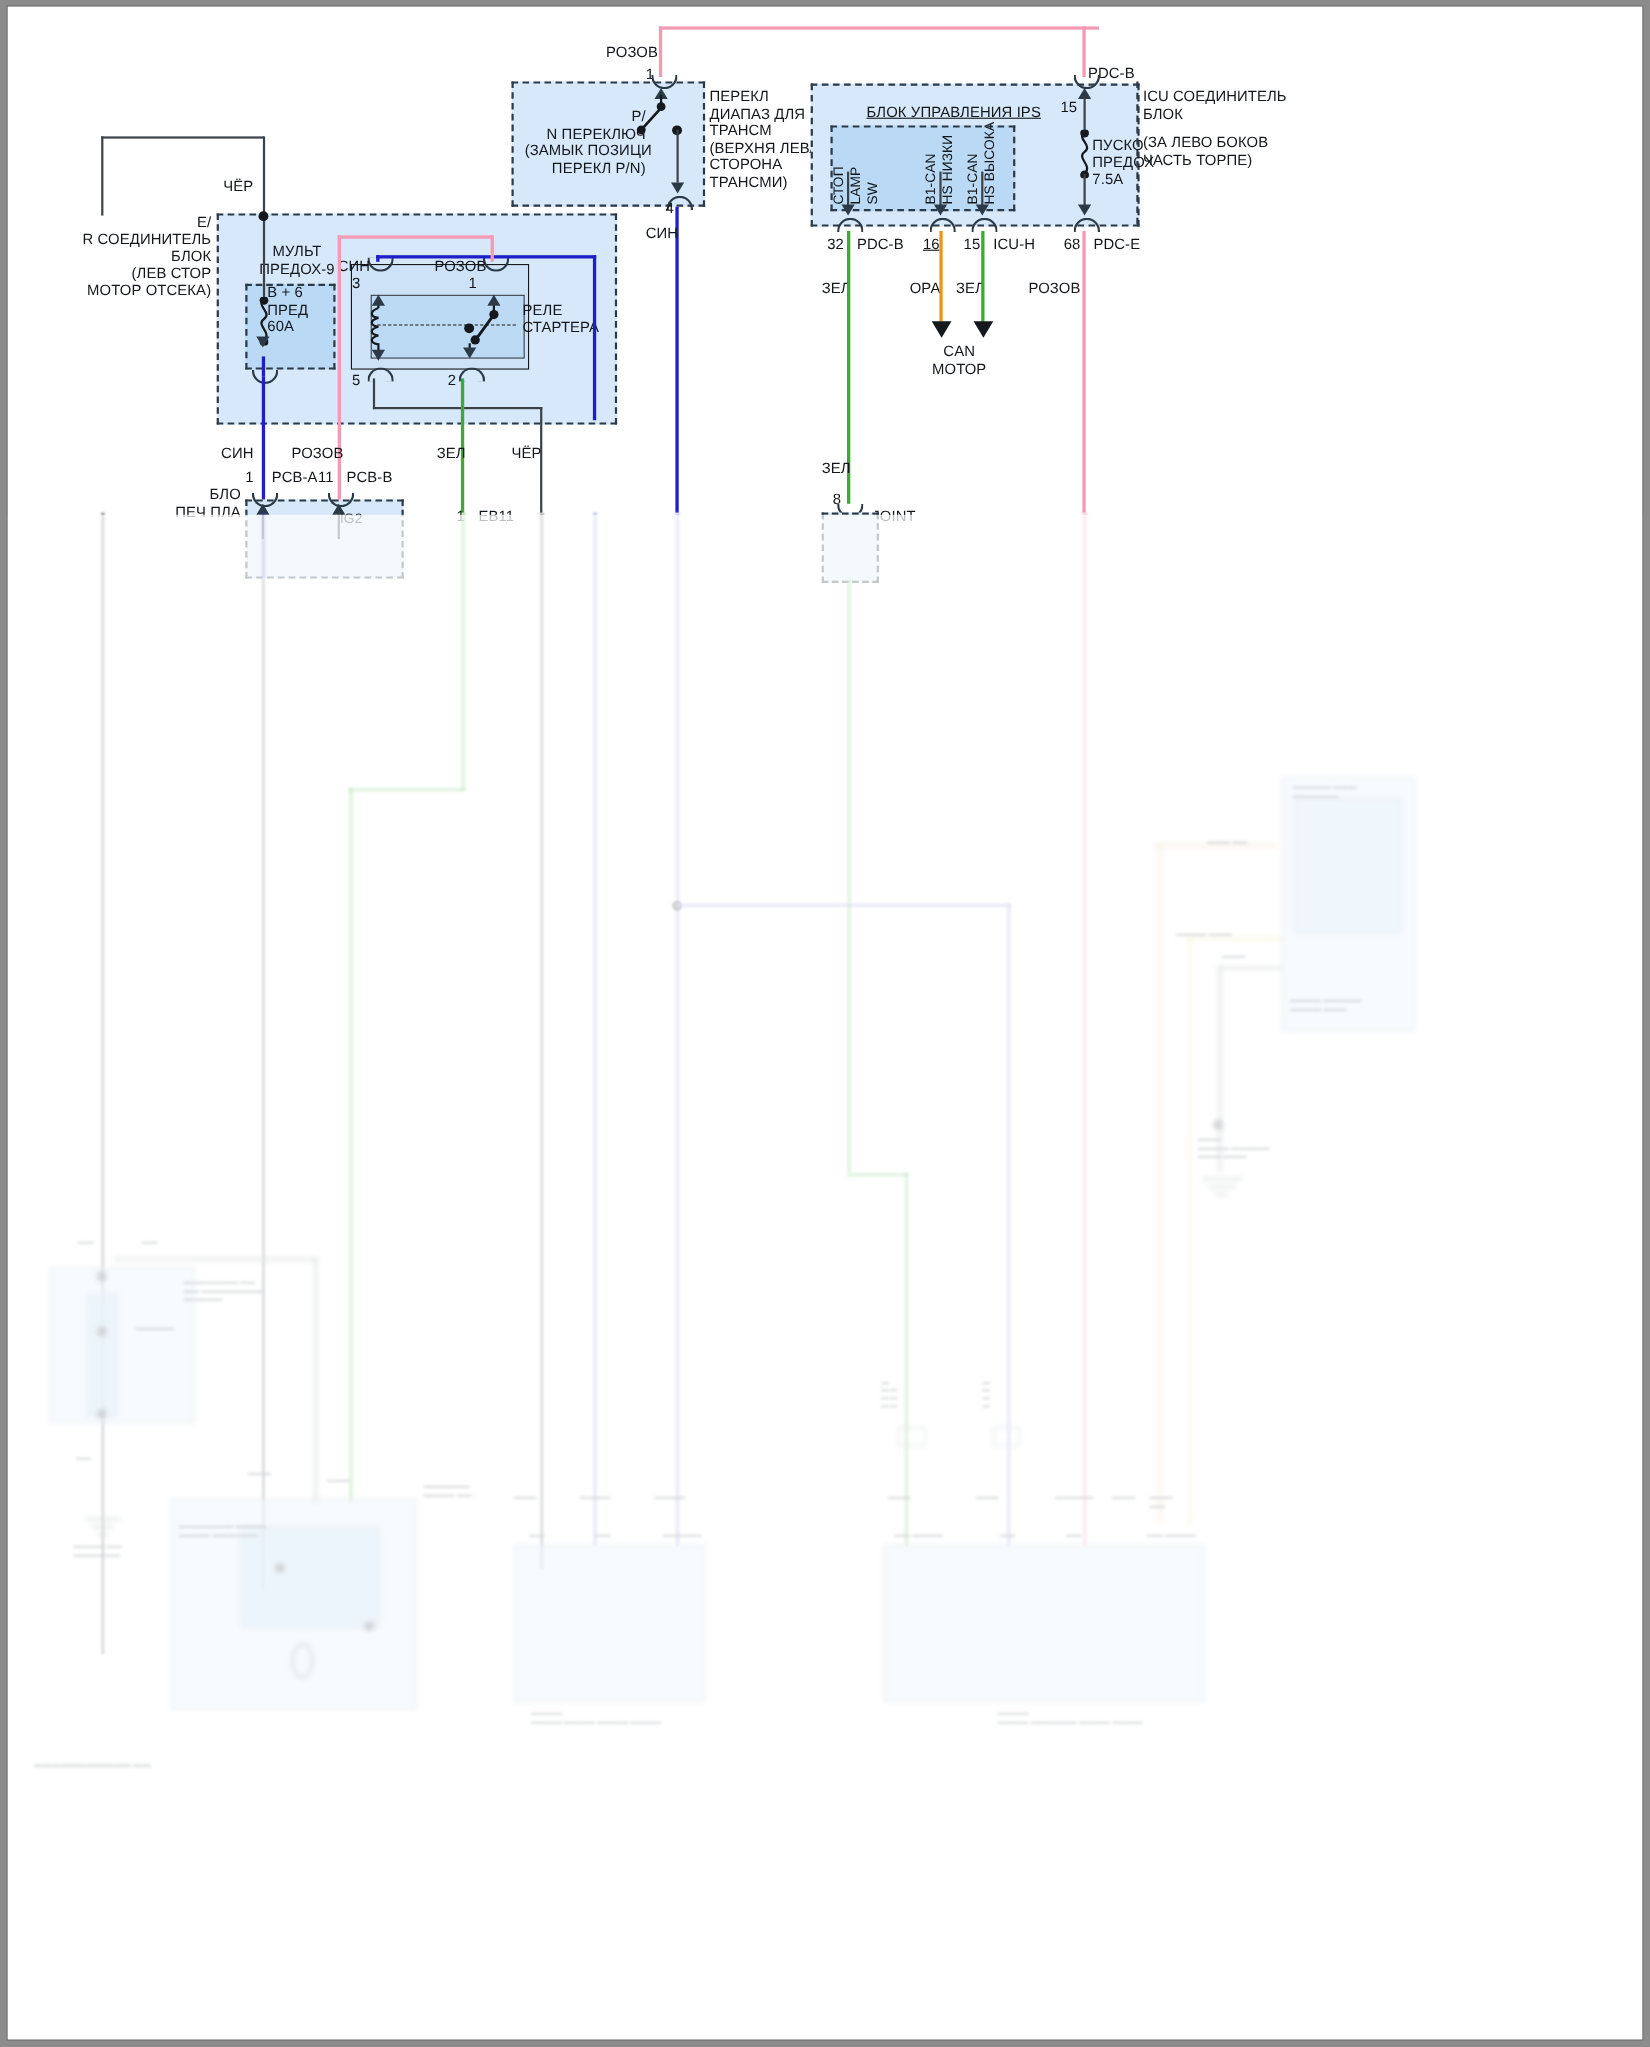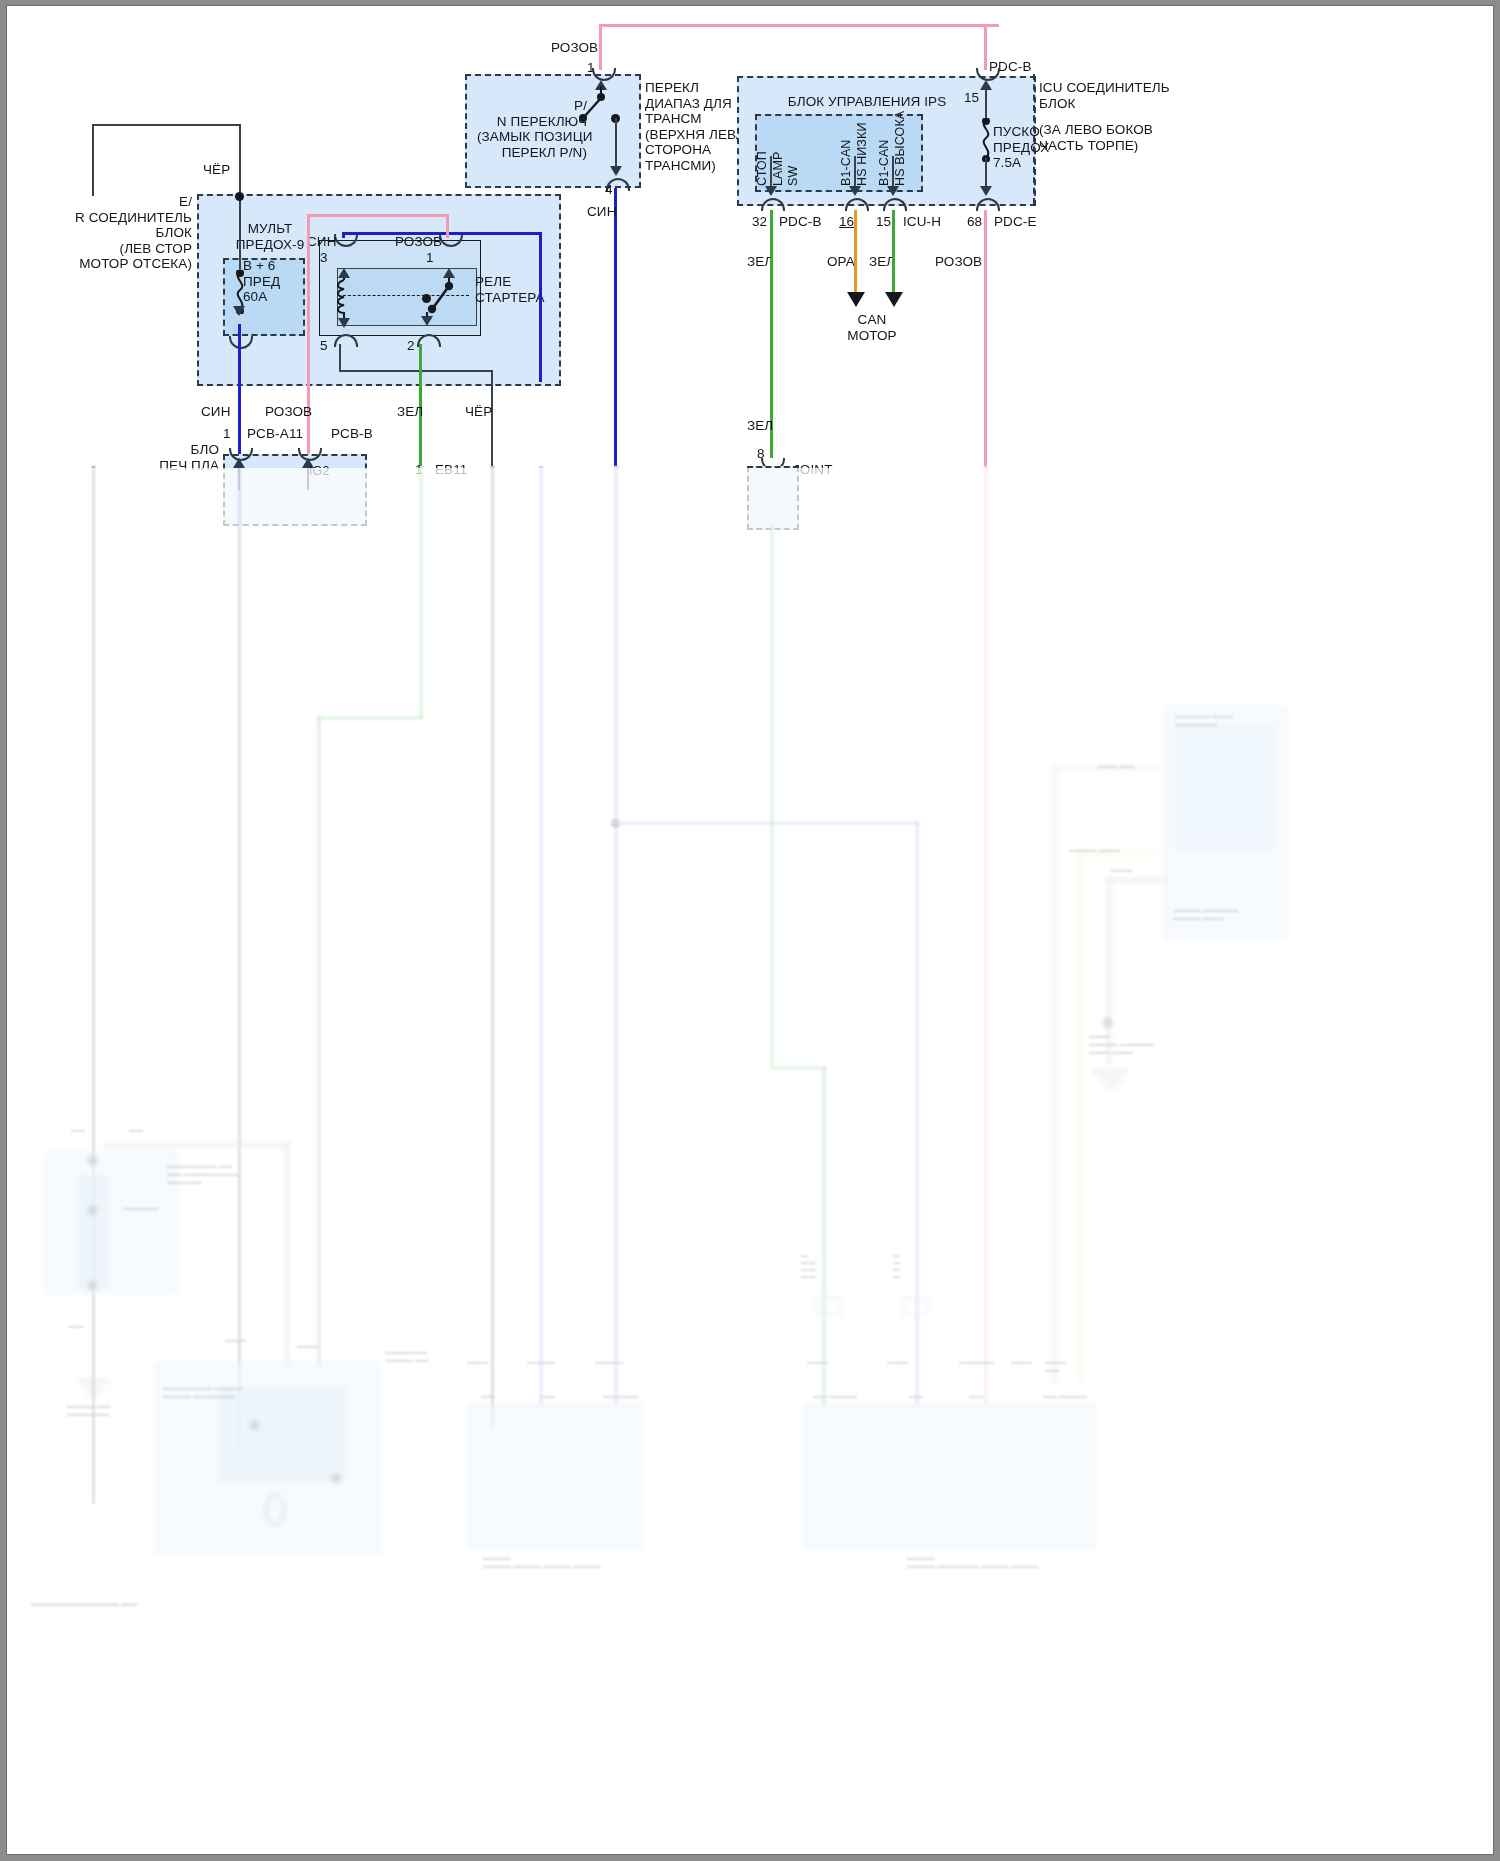--- a/index.html
+++ b/index.html
@@ -183,21 +183,21 @@
       <div class="wire v c-green w3" style="left:412px;top:338px;width:3px;height:122px;"></div>
 
       <div class="lbl" style="left:194px;top:398px;">СИН</div>
       <div class="lbl" style="left:258px;top:398px;">РОЗОВ</div>
       <div class="lbl" style="left:390px;top:398px;">ЗЕЛ</div>
       <div class="lbl" style="left:458px;top:398px;">ЧЁР</div>
 
       <div class="lbl" style="left:216px;top:420px;">1</div>
       <div class="lbl" style="left:240px;top:420px;">PCB-A</div>
       <div class="lbl" style="left:282px;top:420px;">11</div>
-      <div class="lbl" style="left:308px;top:420px;margin-left:16px;">PCB-B</div>
+      <div class="lbl" style="left:308px;top:420px;">PCB-B</div>
       <div class="lbl" style="left:408px;top:456px;">1</div>
       <div class="lbl" style="left:428px;top:456px;">EB11</div>
 
       <div class="dashbox" style="left:216px;top:448px;width:140px;height:68px;"></div>
       <div class="lbl r" style="left:120px;top:436px;width:92px;">БЛО
 ПЕЧ ПЛА</div>
       <div class="cup" style="left:222px;top:442px;"></div>
       <div class="cup" style="left:291px;top:442px;"></div>
       <div class="arrup" style="left:226px;top:452px;"></div>
       <div class="arrup" style="left:295px;top:452px;"></div>
@@ -236,21 +236,21 @@
       <div class="dot" style="left:604px;top:108px;"></div>
       <div class="wire v c-black" style="left:608px;top:112px;width:2px;height:48px;"></div>
       <div class="arrdown" style="left:603px;top:160px;"></div>
       <div class="cupup" style="left:599px;top:172px;"></div>
       <div class="lbl" style="left:598px;top:176px;">4</div>
 
       <div class="wire v c-blue w3" style="left:607px;top:182px;width:3px;height:278px;"></div>
       <div class="lbl" style="left:580px;top:198px;">СИН</div>
 
       <div class="dashbox" style="left:730px;top:70px;width:295px;height:126px;"></div>
-      <div class="lbl c" style="left:740px;top:88px;width:240px;">БЛОК УПРАВЛЕНИЯ IPS</div>
+      <div class="lbl c" style="left:740px;top:88px;width:240px;text-decoration:underline;">БЛОК УПРАВЛЕНИЯ IPS</div>
 
       <div class="innerbox" style="left:748px;top:108px;width:164px;height:74px;"></div>
 
       <div class="lbl vert sm" style="left:748px;top:112px;height:68px;">СТОП
 LAMP
 SW</div>
       <div class="lbl vert sm" style="left:832px;top:106px;height:74px;">B1-CAN
 HS НИЗКИ</div>
       <div class="lbl vert sm" style="left:870px;top:104px;height:76px;">B1-CAN
 HS ВЫСОКА</div>

